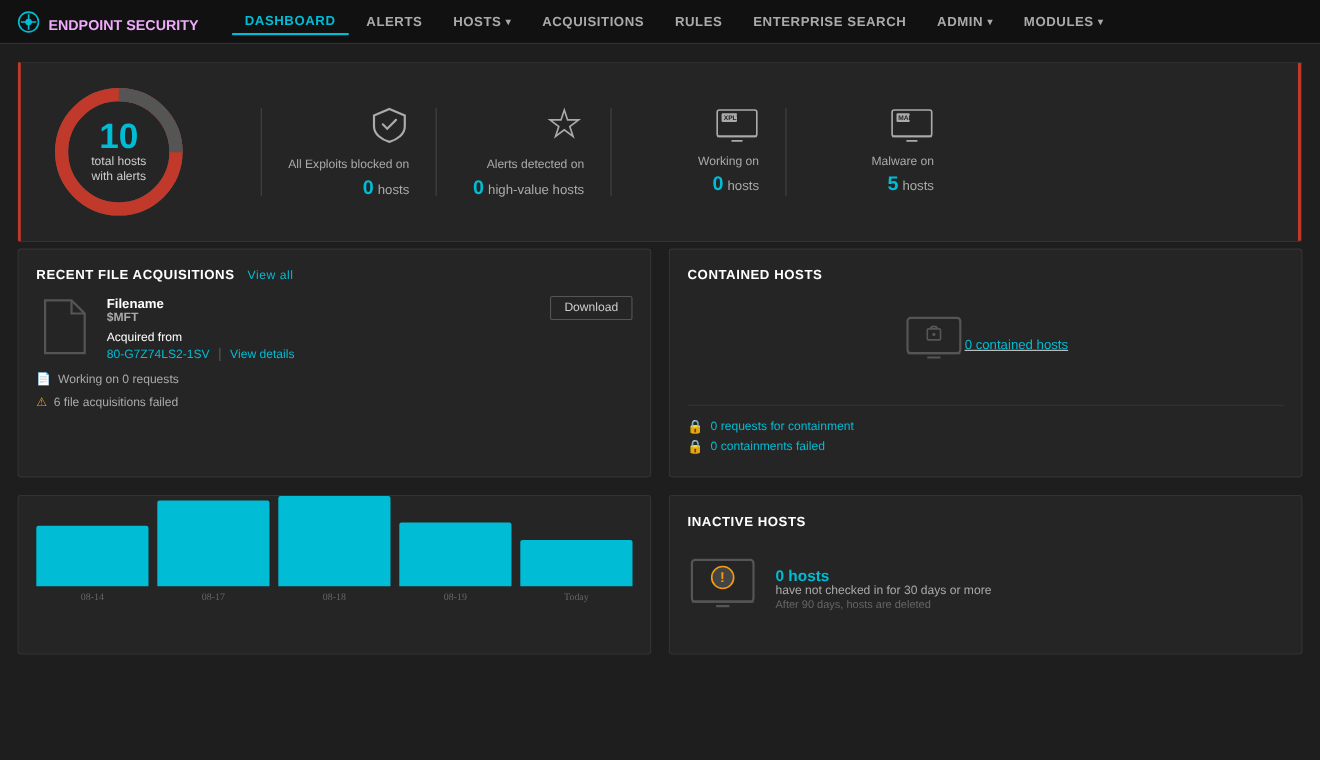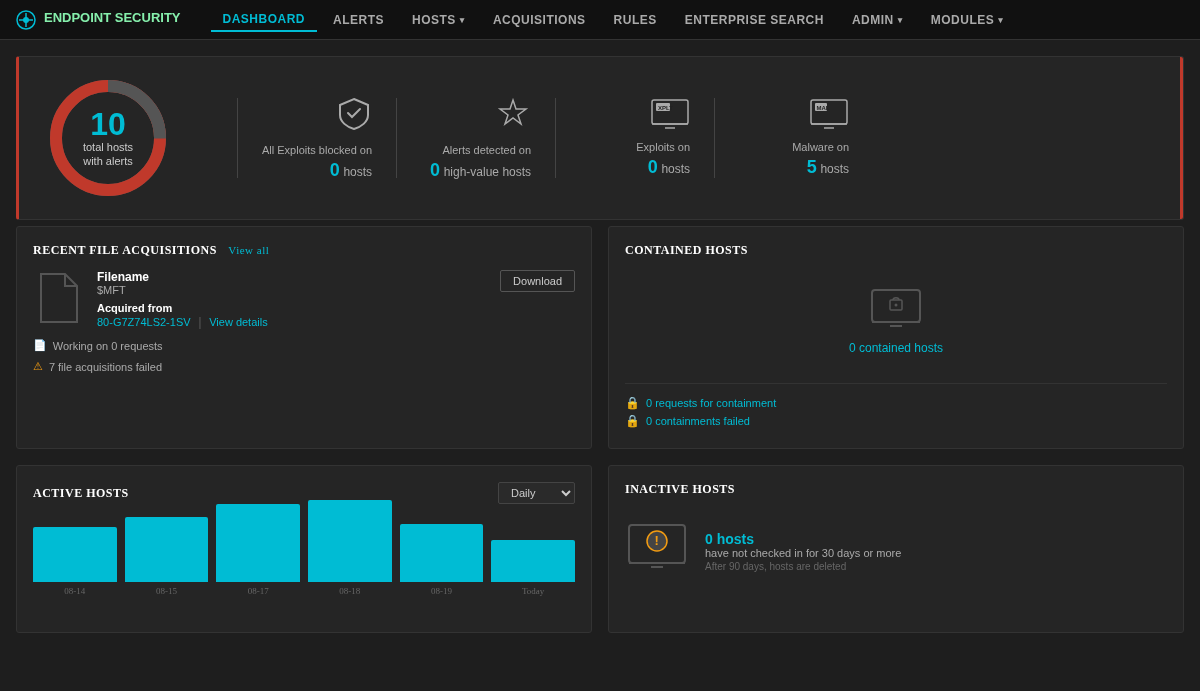--- a/index.html
+++ b/index.html
@@ -17,22 +17,22 @@
     nav {
       background: #111;
       height: 40px;
       display: flex;
       align-items: center;
       padding: 0 16px;
       border-bottom: 1px solid #333;
     }
     .nav-logo {
       display: flex;
-      align-items: flex-start;
-      color: #86efac;
+      align-items: flex-end;
+      color: #f0abfc;
       font-size: 13px;
       font-weight: bold;
       margin-right: 30px;
       white-space: nowrap;
     }
     .nav-logo-icon {
       width: 20px; height: 20px;
       margin-right: 8px;
     }
     .nav-links {
@@ -178,41 +178,41 @@
       padding: 16px;
     }
 
     .card-title {
       font-size: 12px;
       font-weight: bold;
       color: #fff;
       text-transform: uppercase;
       letter-spacing: 0.5px;
       margin-bottom: 12px;
-      font-family: Liberation Serif, serif;
     }
     .card-title a {
       color: #00bcd4;
       text-decoration: none;
       font-size: 11px;
       font-weight: normal;
       margin-left: 8px;
       text-transform: none;
     }
     .file-info .filename {
       font-weight: bold;
       color: #fff;
       font-size: 12px;
     }
     .file-info .size {
       color: #aaa;
       font-size: 11px;
+      font-weight: bold;
     }
     .file-info .acquired-label {
-      font-weight: bold;
+      font-weight: normal;
       color: #fff;
       font-size: 11px;
       margin-top: 6px;
     }
     .file-info .acquired-link {
       color: #00bcd4;
       text-decoration: none;
       font-size: 11px;
     }
     .file-info .separator { color: #555; margin: 0 4px; }
@@ -236,24 +236,25 @@
       color: #aaa;
       margin-top: 8px;
       clear: both;
     }
     .file-status-row .doc-icon { color: #555; }
     .file-status-row .warn-icon { color: #f39c12; }
 
     
     .contained-center {
       display: flex;
-      flex-direction: column;
+      flex-direction: row;
       align-items: center;
       justify-content: center;
       padding: 16px 0;
+      text-decoration: underline;
     }
 
     .contained-link {
       color: #00bcd4;
       text-decoration: none;
       font-size: 12px;
     }
 
     .containment-status {
       margin-top: 12px;
@@ -424,21 +425,21 @@
     <div class="stat-item">
       <div style="margin-bottom:6px; position:relative; display:inline-block;">
         <svg width="40" height="34" viewBox="0 0 40 34" fill="none">
           <rect x="2" y="2" width="36" height="24" rx="2" stroke="#aaa" stroke-width="1.5" fill="none"></rect>
           <line x1="2" y1="26" x2="38" y2="26" stroke="#aaa" stroke-width="1.5"></line>
           <line x1="15" y1="30" x2="25" y2="30" stroke="#aaa" stroke-width="1.5"></line>
           <rect x="6" y="5" width="14" height="8" rx="1" fill="#aaa"></rect>
           <text x="8" y="11.5" font-size="6" font-family="Arial" font-weight="bold" fill="#222">XPLT</text>
         </svg>
       </div>
-      <div class="stat-label">Exploits on</div>
+      <div class="stat-label">Working on</div>
       <div class="stat-count">
         <span class="num">0</span>
         <span class="unit"> </span>
         <span class="unit">hosts</span>
       </div>
     </div>
 
     <div class="stat-divider"></div>
     <div class="stat-item">
       <div style="margin-bottom:6px; position:relative; display:inline-block;">
@@ -486,21 +487,21 @@
             </div>
           </div>
         </div>
       </div>
       <div class="file-status-row">
         <span class="doc-icon">📄</span>
         <span>Working on 0 requests</span>
       </div>
       <div class="file-status-row">
         <span class="warn-icon">⚠</span>
-        <span>7 file acquisitions failed</span>
+        <span>6 file acquisitions failed</span>
       </div>
     </div>
 
     <div class="card">
       <div class="card-title">CONTAINED HOSTS</div>
       <div class="contained-center">
         <div>
           <svg width="56" height="52" viewBox="0 0 56 52" fill="none">
             <rect x="4" y="4" width="48" height="32" rx="3" stroke="#555" stroke-width="2" fill="none"></rect>
             <line x1="4" y1="36" x2="52" y2="36" stroke="#555" stroke-width="2"></line>
@@ -518,36 +519,24 @@
           <a href="#" style="color:#00bcd4; text-decoration:none; font-size:11px;">0 requests for containment</a>
         </div>
         <div class="containment-row">
           <span class="lock-icon">🔒</span>
           <a href="#" style="color:#00bcd4; text-decoration:none; font-size:11px;">0 containments failed</a>
         </div>
       </div>
     </div>
 
     <div class="card">
-      <div class="chart-header">
-        <div class="card-title" style="margin-bottom:0;">ACTIVE HOSTS</div>
-        <select class="chart-select">
-          <option>Daily</option>
-          <option>Weekly</option>
-          <option>Monthly</option>
-        </select>
-      </div>
       <div class="bar-chart">
         <div class="bar-col">
           <div class="bar" style="height:55px;"></div>
           <div class="bar-label">08-14</div>
-        </div>
-        <div class="bar-col">
-          <div class="bar" style="height:65px;"></div>
-          <div class="bar-label">08-15</div>
         </div>
         <div class="bar-col">
           <div class="bar" style="height:78px;"></div>
           <div class="bar-label">08-17</div>
         </div>
         <div class="bar-col">
           <div class="bar" style="height:82px;"></div>
           <div class="bar-label">08-18</div>
         </div>
         <div class="bar-col">

